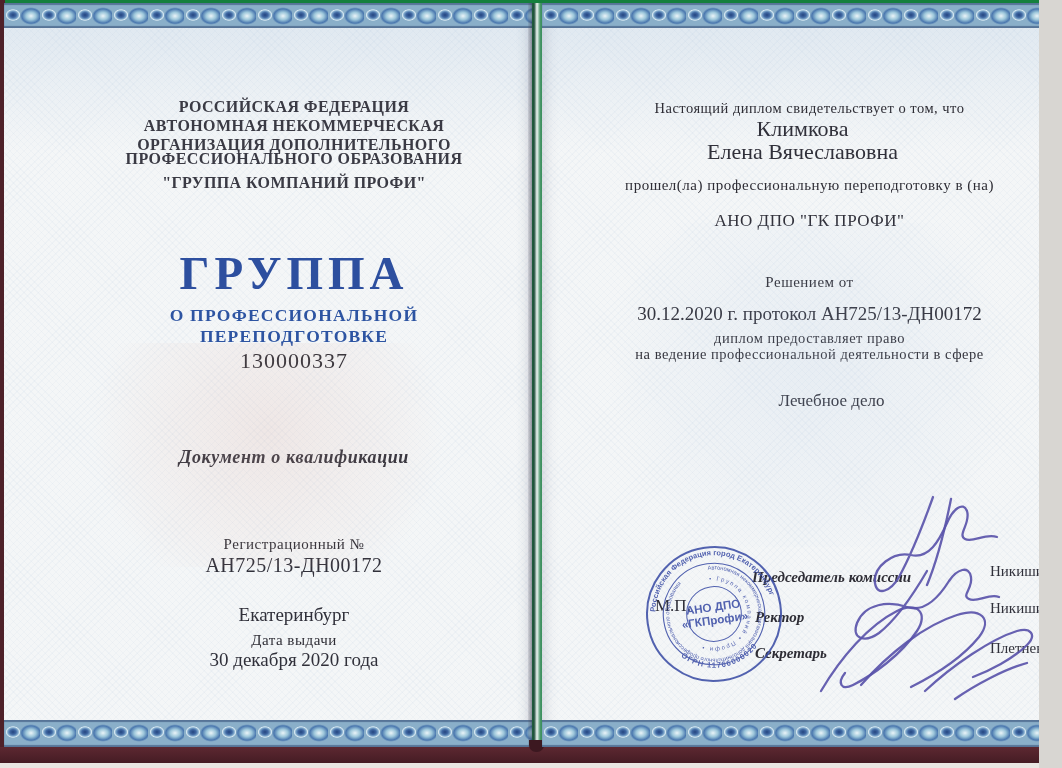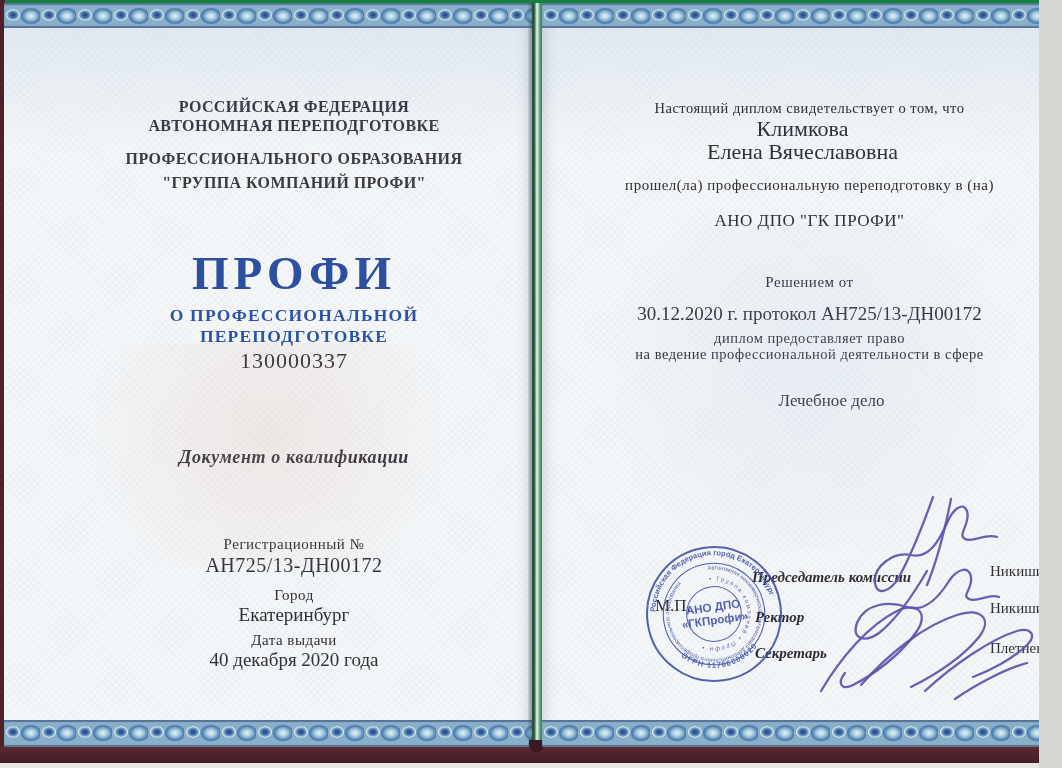--- a/index.html
+++ b/index.html
@@ -61,37 +61,37 @@
 
   <div class="cover-left"></div>
   <div class="cover-bottom"></div>
   <div class="scan-strip"></div>
 
   <div class="page page-left">
     <div class="band band-top"></div>
     <div class="band band-bottom"></div>
     <div class="inner inner-l">
       <div class="blk hdr" style="top:94px;">РОССИЙСКАЯ ФЕДЕРАЦИЯ</div>
-      <div class="blk hdr" style="top:113px;">АВТОНОМНАЯ ПЕРЕПОДГОТОВКЕ</div>
+      <div class="blk hdr" style="top:113px;">АВТОНОМНАЯ НЕКОММЕРЧЕСКАЯ</div>
+      <div class="blk hdr" style="top:132px;">ОРГАНИЗАЦИЯ ДОПОЛНИТЕЛЬНОГО</div>
       <div class="blk hdr" style="top:146px;">ПРОФЕССИОНАЛЬНОГО ОБРАЗОВАНИЯ</div>
       <div class="blk hdr" style="top:170px;">"ГРУППА КОМПАНИЙ ПРОФИ"</div>
 
-      <div class="blk title" style="top:243px;">ПРОФИ</div>
+      <div class="blk title" style="top:243px;">ГРУППА</div>
       <div class="blk subt" style="top:323px;">ПЕРЕПОДГОТОВКЕ</div>
       <div class="blk subt" style="top:302px;">О ПРОФЕССИОНАЛЬНОЙ</div>
       <div class="blk num" style="top:345px;">130000337</div>
 
       <div class="blk scriptline" style="top:444px;">Документ о квалификации</div>
 
       <div class="blk lbl" style="top:533px;">Регистрационный №</div>
       <div class="blk val-lg" style="top:551px;">АН725/13-ДН00172</div>
-      <div class="blk lbl" style="top:584px;">Город</div>
       <div class="blk lbl" style="top:629px;">Дата выдачи</div>
       <div class="blk val" style="top:601px;">Екатеринбург</div>
-      <div class="blk val" style="top:646px;">40 декабря 2020 года</div>
+      <div class="blk val" style="top:646px;">30 декабря 2020 года</div>
     </div>
   </div>
 
   <div class="spine"></div>
   <div class="spine-nub"></div>
 
   <div class="page page-right">
     <div class="band band-top"></div>
     <div class="band band-bottom"></div>
     <div class="inner inner-r">

